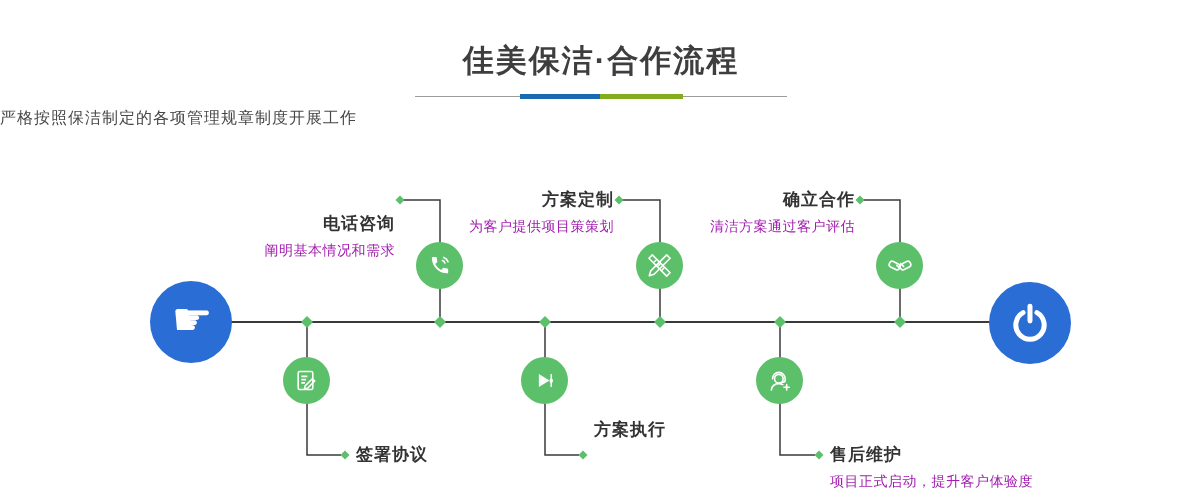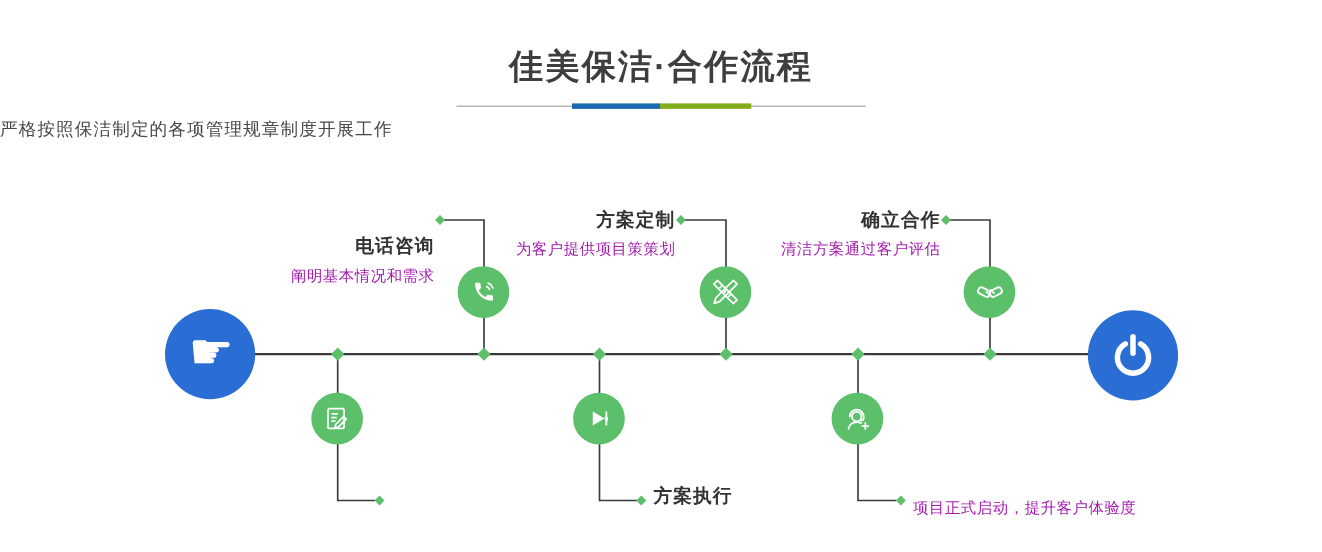--- a/index.html
+++ b/index.html
@@ -142,21 +142,23 @@
   <div class="step top" style="left:645px;top:190px;">
     <div class="t">确立合作</div>
     <div class="d">清洁方案通过客户评估</div>
   </div>
   <div class="step top" style="left:404px;top:190px;">
     <div class="t">方案定制</div>
     <div class="d">为客户提供项目策策划</div>
   </div>
 
   <div class="step bottom" style="left:356px;top:445px;">
+    <div class="t">签署协议</div>
   </div>
-  <div class="step bottom" style="left:594px;top:441px;">
+  <div class="step bottom" style="left:594px;top:420px;">
     <div class="t">方案执行</div>
   </div>
   <div class="step bottom" style="left:830px;top:445px;">
+    <div class="t">售后维护</div>
     <div class="d">项目正式启动，提升客户体验度</div>
   </div>
 
 </div>
 
 </body></html>

